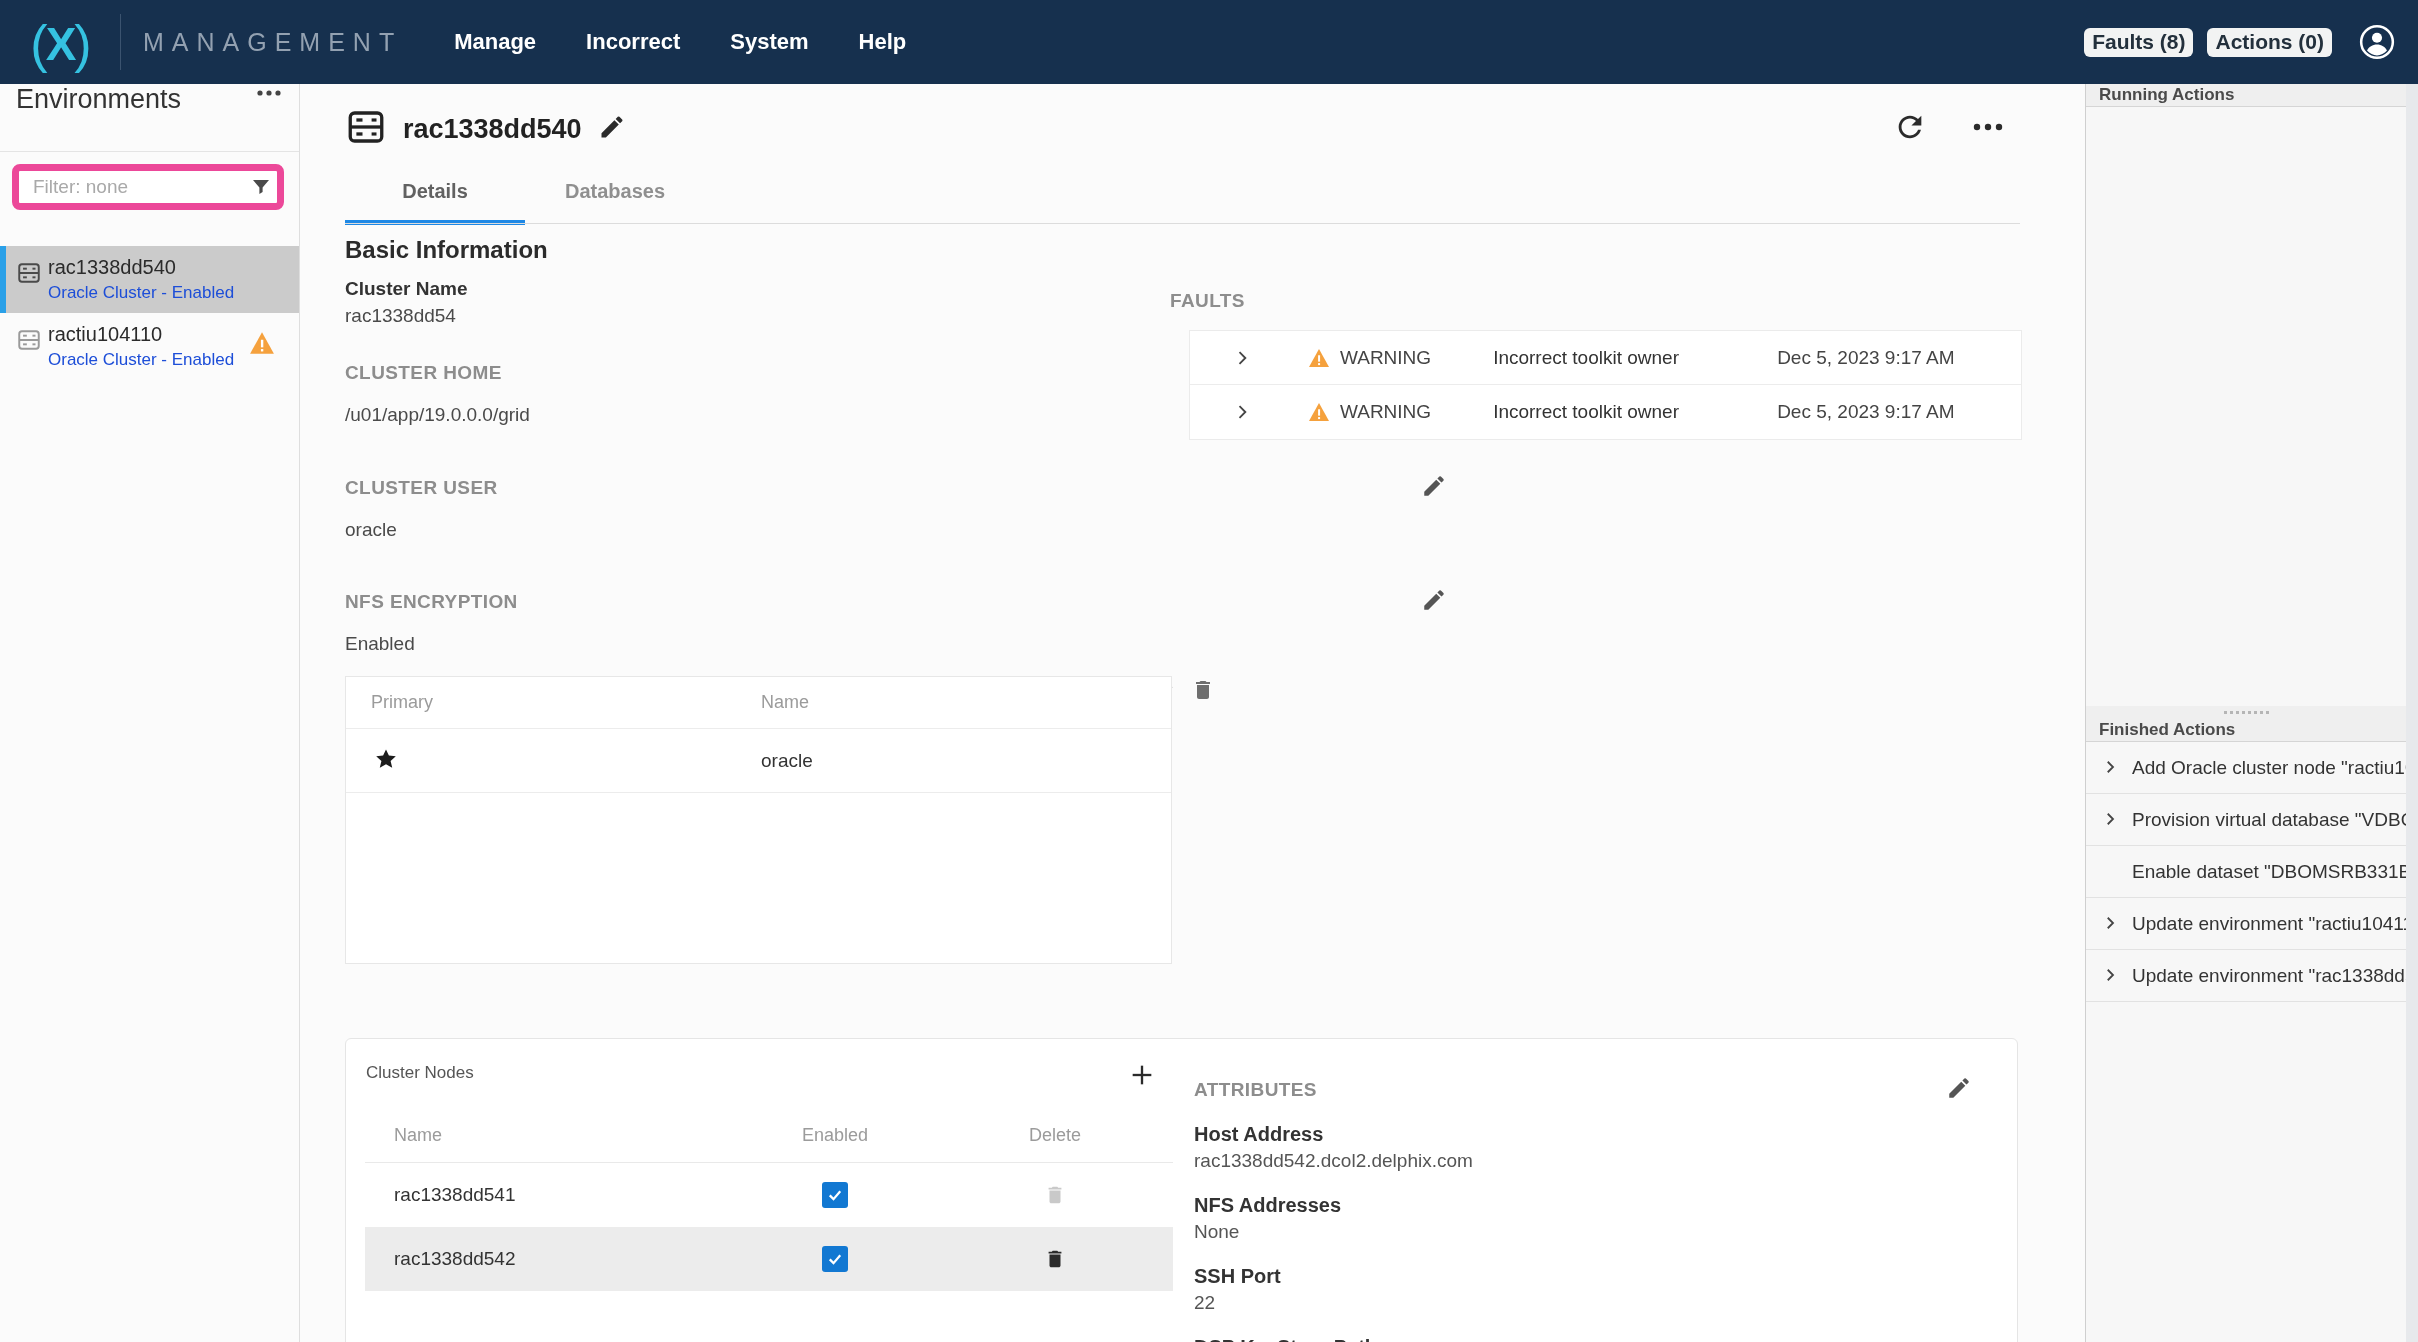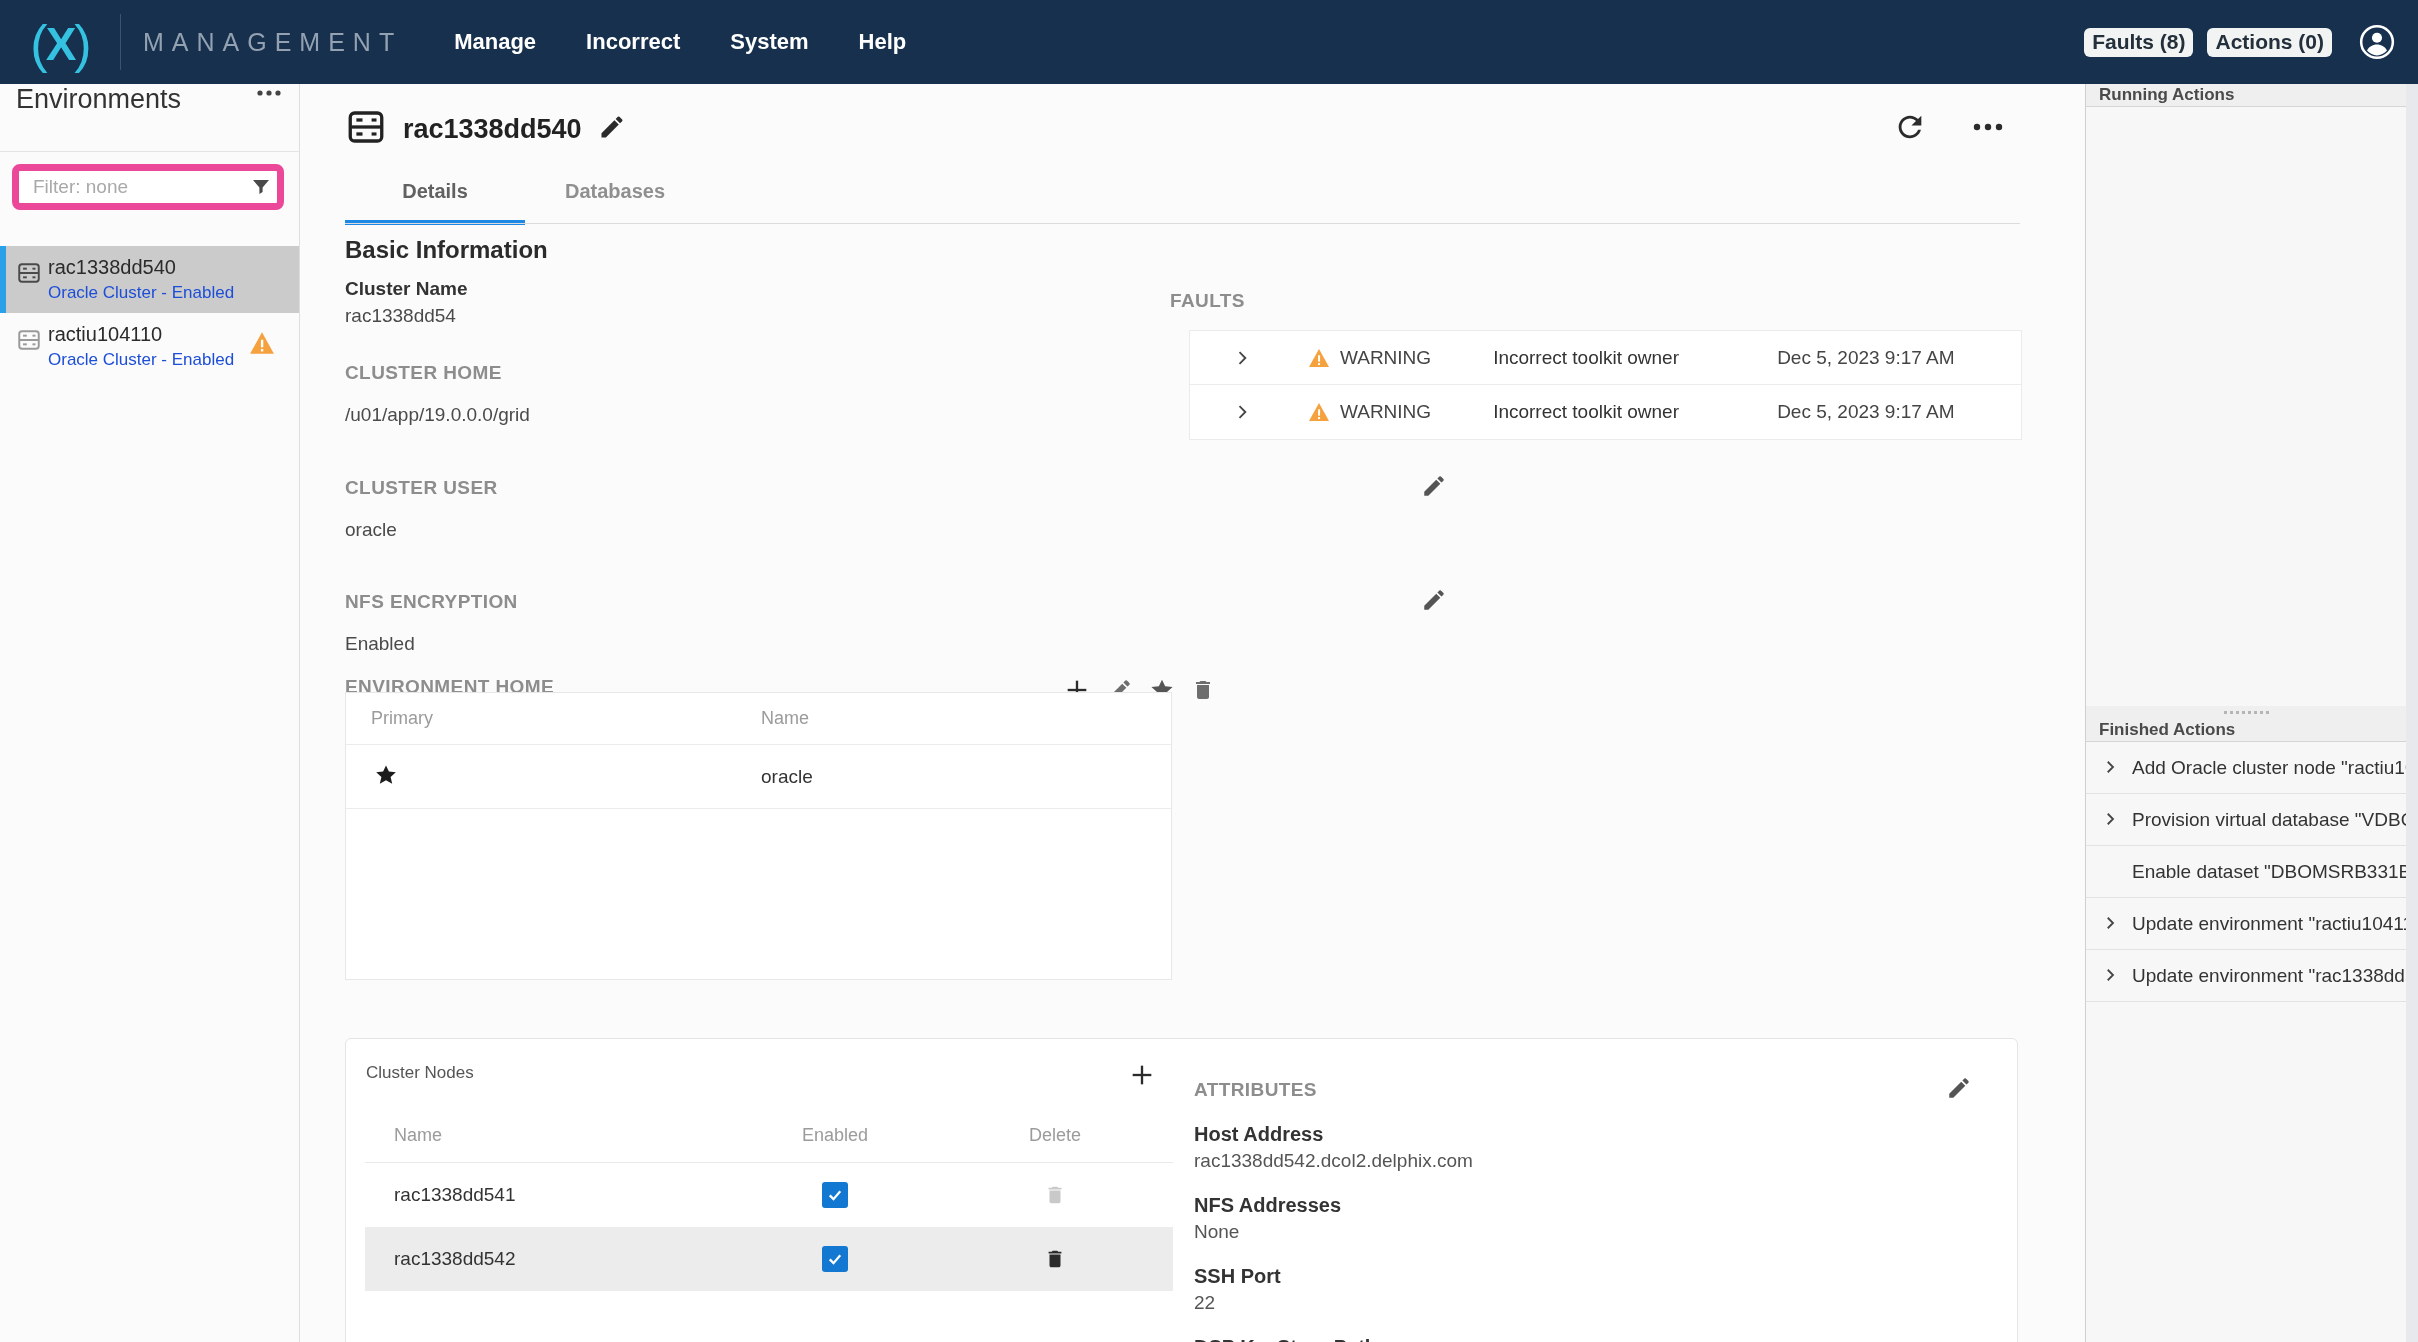--- a/index.html
+++ b/index.html
@@ -53,21 +53,21 @@
 
   .section-heading { position:absolute; left:45px; top:152px; font-size:24px; font-weight:bold; color:#2b2b2b; }
   .bold-label { font-size:19px; font-weight:bold; color:#333; }
   .caps-label { font-size:19px; font-weight:bold; color:#8d8d8d; letter-spacing:0.4px; }
   .value { font-size:19px; color:#4a4a4a; }
   .field-row { position:absolute; left:45px; width:1120px; }
   .field-row .pencil { position:absolute; right:18px; top:-4px; cursor:pointer; color:#555; }
 
   
   .eu-toolbar { position:absolute; left:763px; top:592px; display:flex; gap:16px; align-items:center; }
-  .users-card { position:absolute; left:45px; top:608px; width:827px; height:288px; background:#fff; border:1px solid #e7e7e7; }
+  .users-card { position:absolute; left:45px; top:592px; width:827px; height:288px; background:#fff; border:1px solid #e7e7e7; }
   .users-head { display:flex; height:52px; align-items:center; border-bottom:1px solid #ececec; }
   .users-head .col-primary { width:415px; padding-left:25px; font-size:18px; color:#9b9b9b; }
   .users-head .col-name { font-size:18px; color:#9b9b9b; }
   .users-row { display:flex; height:64px; align-items:center; border-bottom:1px solid #ececec; }
   .users-row .cell-primary { width:415px; padding-left:28px; }
   .users-row .cell-name { font-size:19px; color:#333; }
 
   
   .faults-label { position:absolute; left:870px; top:206px; }
   .faults-card { position:absolute; left:889px; top:246px; width:833px; background:#fff; border:1px solid #ebebeb; }

